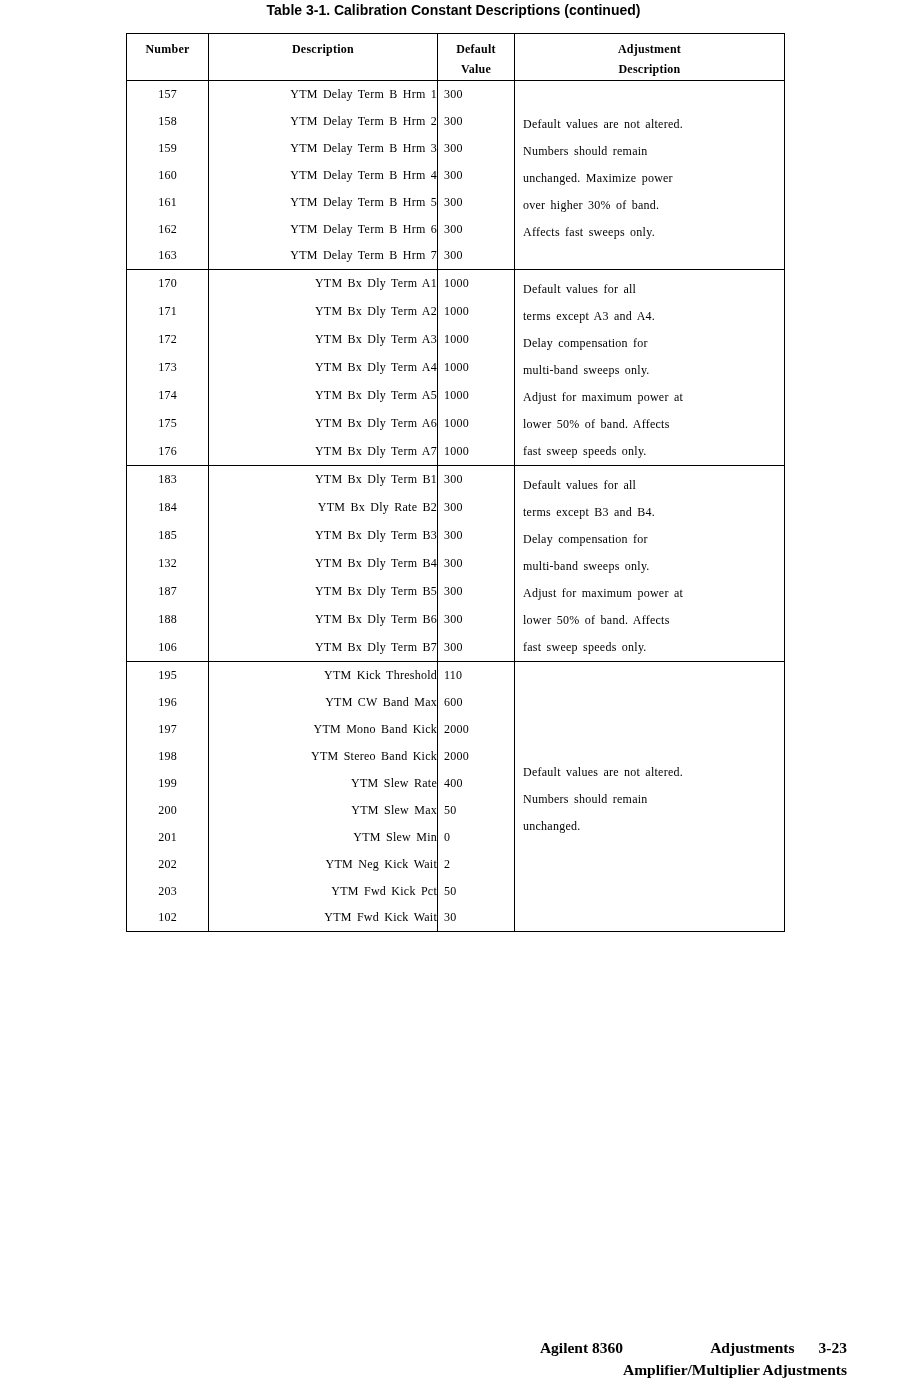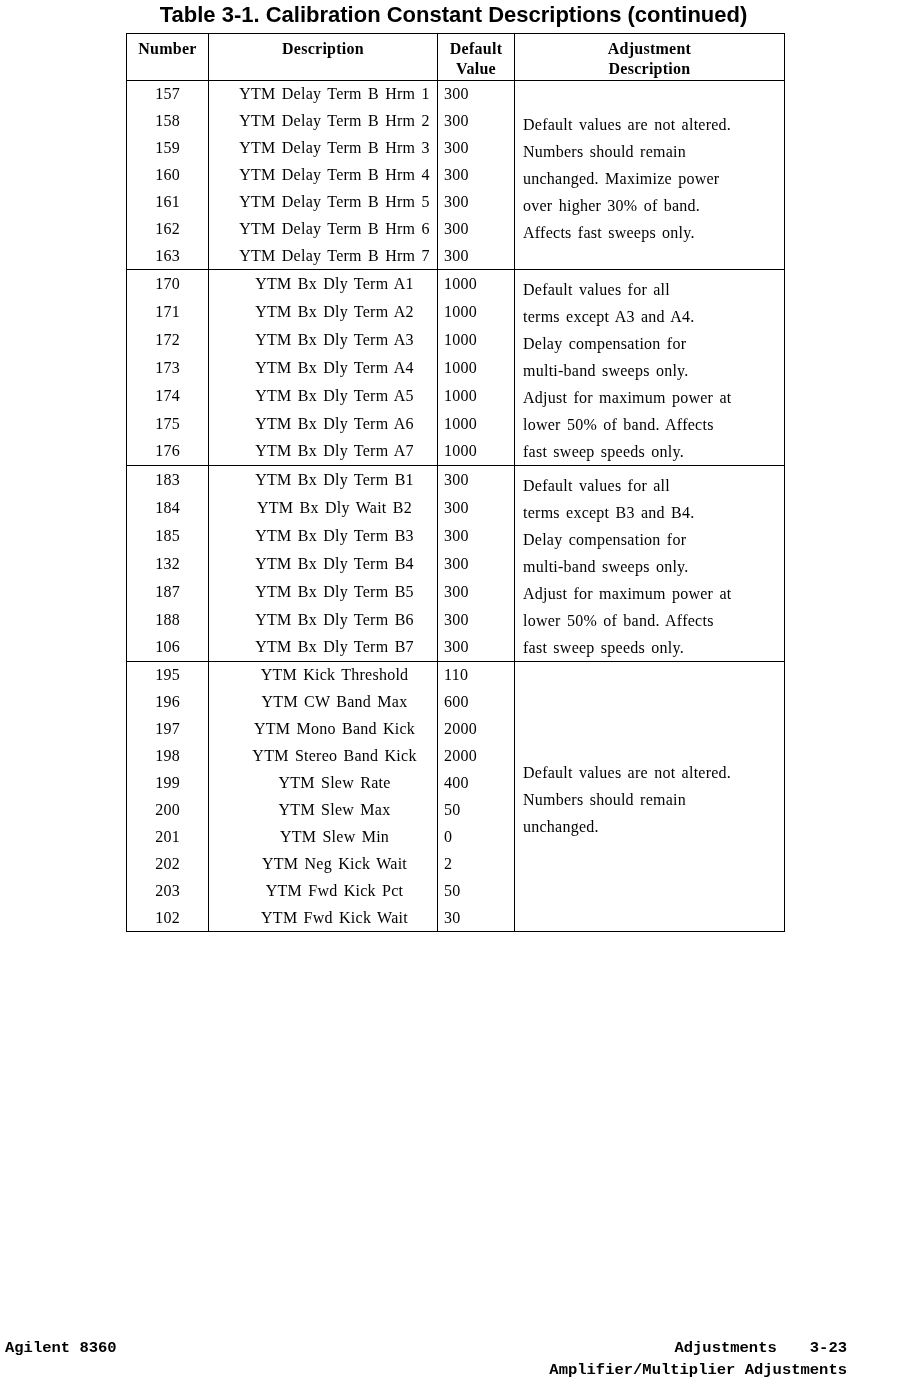--- a/index.html
+++ b/index.html
@@ -13,75 +13,75 @@
     overflow: hidden;
   }
   .page-title {
     position: absolute;
     top: 2px;
     left: 0;
     width: 100%;
     text-align: center;
     font-family: "Liberation Sans", sans-serif;
     font-weight: bold;
-    font-size: 22px;
+    font-size: 14px;
   }
   table.cal-table {
     position: absolute;
     top: 33px;
     left: 126px;
     width: 658px;
     table-layout: fixed;
     border-collapse: collapse;
     border: 1.5px solid #000;
-    font-size: 16px;
+    font-size: 12px;
     letter-spacing: 0.25px;
     word-spacing: 2px;
   }
   .cal-table th, .cal-table td {
     border-left: 1px solid #000;
     border-right: 1px solid #000;
   }
   .cal-table thead th {
     border-bottom: 1px solid #000;
     height: 47px;
     font-weight: bold;
     text-align: center;
     vertical-align: top;
     padding-top: 5px;
     white-space: pre-line;
     line-height: 20px;
   }
   .cal-table td { height: 27px; vertical-align: middle; }
   .cal-table tr.group-start td { border-top: 1px solid #000; }
   .cell-num  { text-align: center; }
-  .cell-desc { text-align: center; padding-left: 23px; }
+  .cell-desc { text-align: right; padding-left: 23px; }
   .cell-val  { text-align: left; padding-left: 6px; }
   .cell-adj  {
     text-align: left;
     vertical-align: top;
     padding: 6px 8px 0 8px;
     line-height: 27px;
     white-space: pre-line;
   }
   .page-footer {
     position: absolute;
     left: 5px;
     right: 60px;
     bottom: 6px;
     display: flex;
-    justify-content: space-between;
+    justify-content: flex-end;
     align-items: flex-start;
-    font-family: Liberation Mono, monospace;
+    font-family: Liberation Serif, serif;
     font-weight: bold;
     font-size: 15.5px;
     line-height: 22px;
   }
   .footer-right { text-align: right; }
-  .footer-line1 { display: flex; justify-content: flex-end; gap: 33px; }
+  .footer-line1 { display: flex; justify-content: flex-end; gap: 24px; }
 </style>
 </head>
 <body>
 
 <div class="page-title">Table 3-1. Calibration Constant Descriptions (continued)</div>
 
 <table class="cal-table">
   <colgroup>
     <col style="width:82px">
     <col style="width:229px">
@@ -188,21 +188,21 @@
         <td class="cell-adj" rowspan="7">Default values for all
 terms except B3 and B4.
 Delay compensation for
 multi-band sweeps only.
 Adjust for maximum power at
 lower 50% of band. Affects
 fast sweep speeds only.</td>
       </tr>
       <tr>
         <td class="cell-num">184</td>
-        <td class="cell-desc">YTM Bx Dly Wait B2</td>
+        <td class="cell-desc">YTM Bx Dly Rate B2</td>
         <td class="cell-val">300</td>
       </tr>
       <tr>
         <td class="cell-num">185</td>
         <td class="cell-desc">YTM Bx Dly Term B3</td>
         <td class="cell-val">300</td>
       </tr>
       <tr>
         <td class="cell-num">132</td>
         <td class="cell-desc">YTM Bx Dly Term B4</td>

